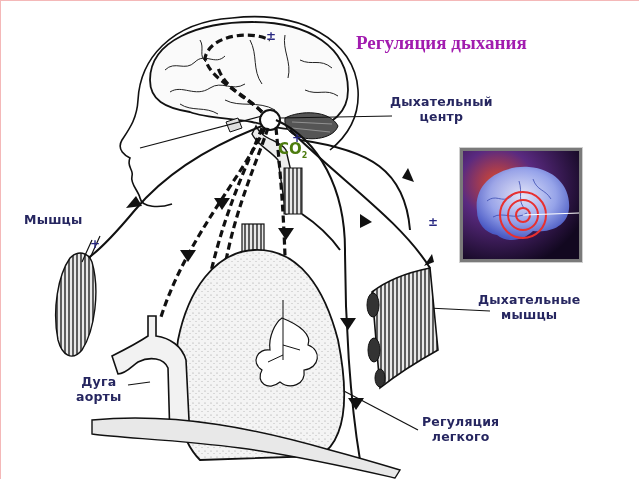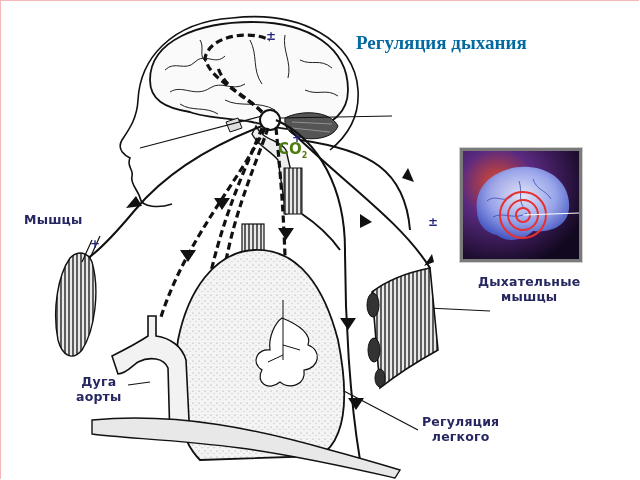--- a/index.html
+++ b/index.html
@@ -1,18 +1,18 @@
 <!DOCTYPE html>
 <html><head>
 <meta charset="utf-8">
 <style>
   html, body { margin:0; padding:0; background:#ffffff; }
   body { width:640px; height:480px; position:relative; overflow:hidden; font-family:"Liberation Sans", sans-serif; }
   .frame { position:absolute; left:0; top:0; width:638px; height:478px; border:1px solid #f4b8b8; border-bottom:none; border-right:none; box-sizing:content-box; }
-  .title { position:absolute; left:356px; top:32px; font-family:"Liberation Serif", serif; font-weight:bold; font-size:19px; color:#0369a1; white-space:nowrap; }
+  .title { position:absolute; left:356px; top:32px; font-family:"Liberation Serif", serif; font-weight:bold; font-size:19px; color:#a21caf; white-space:nowrap; }
   .lbl { position:absolute; font-family:"DejaVu Sans", sans-serif; font-weight:bold; color:#262660; font-size:12.5px; line-height:15px; text-align:center; white-space:nowrap; letter-spacing:0.2px; }
   .sign { position:absolute; font-family:"DejaVu Sans", sans-serif; font-weight:bold; color:#262680; font-size:12px; line-height:12px; }
   .co2 { position:absolute; font-family:"DejaVu Sans", sans-serif; font-weight:bold; color:#4d7c0f; font-size:15px;text-align:right; }
   .co2 sub { font-size:8px; }
   svg.diagram { position:absolute; left:0; top:0; }
   .photo { position:absolute; left:460px; top:148px; width:116px; height:108px; border:3px solid #7a7a7a; box-shadow:0 0 0 1px #d0d0d0; background:#1a0f2a; overflow:hidden; }
 </style>
 </head>
 <body>
 
@@ -158,25 +158,27 @@
     <g fill="none" stroke="#e83030" stroke-width="2">
       <circle cx="60" cy="64" r="7"></circle>
         <circle cx="60" cy="64" r="15"></circle>
         <circle cx="60" cy="64" r="23"></circle>
     </g>
     <line x1="60" y1="64" x2="116" y2="62" stroke="#ffffff" stroke-width="1.2"></line>
   </svg>
 </div>
 
 <div class="lbl" style="left:390px; top:94px;">
+  <div>Дыхательный</div>
+  <div>центр</div>
 </div>
 
 <div class="lbl" style="left:24px; top:212px;">Мышцы</div>
 
-<div class="lbl" style="left:478px; top:274px;">
+<div class="lbl" style="left:478px; top:292px;">
   <div>Дыхательные</div>
   <div>мышцы</div>
 </div>
 
 <div class="lbl" style="left:76px; top:374px;">
   <div>Дуга</div>
   <div>аорты</div>
 </div>
 
 <div class="lbl" style="left:422px; top:414px;">

